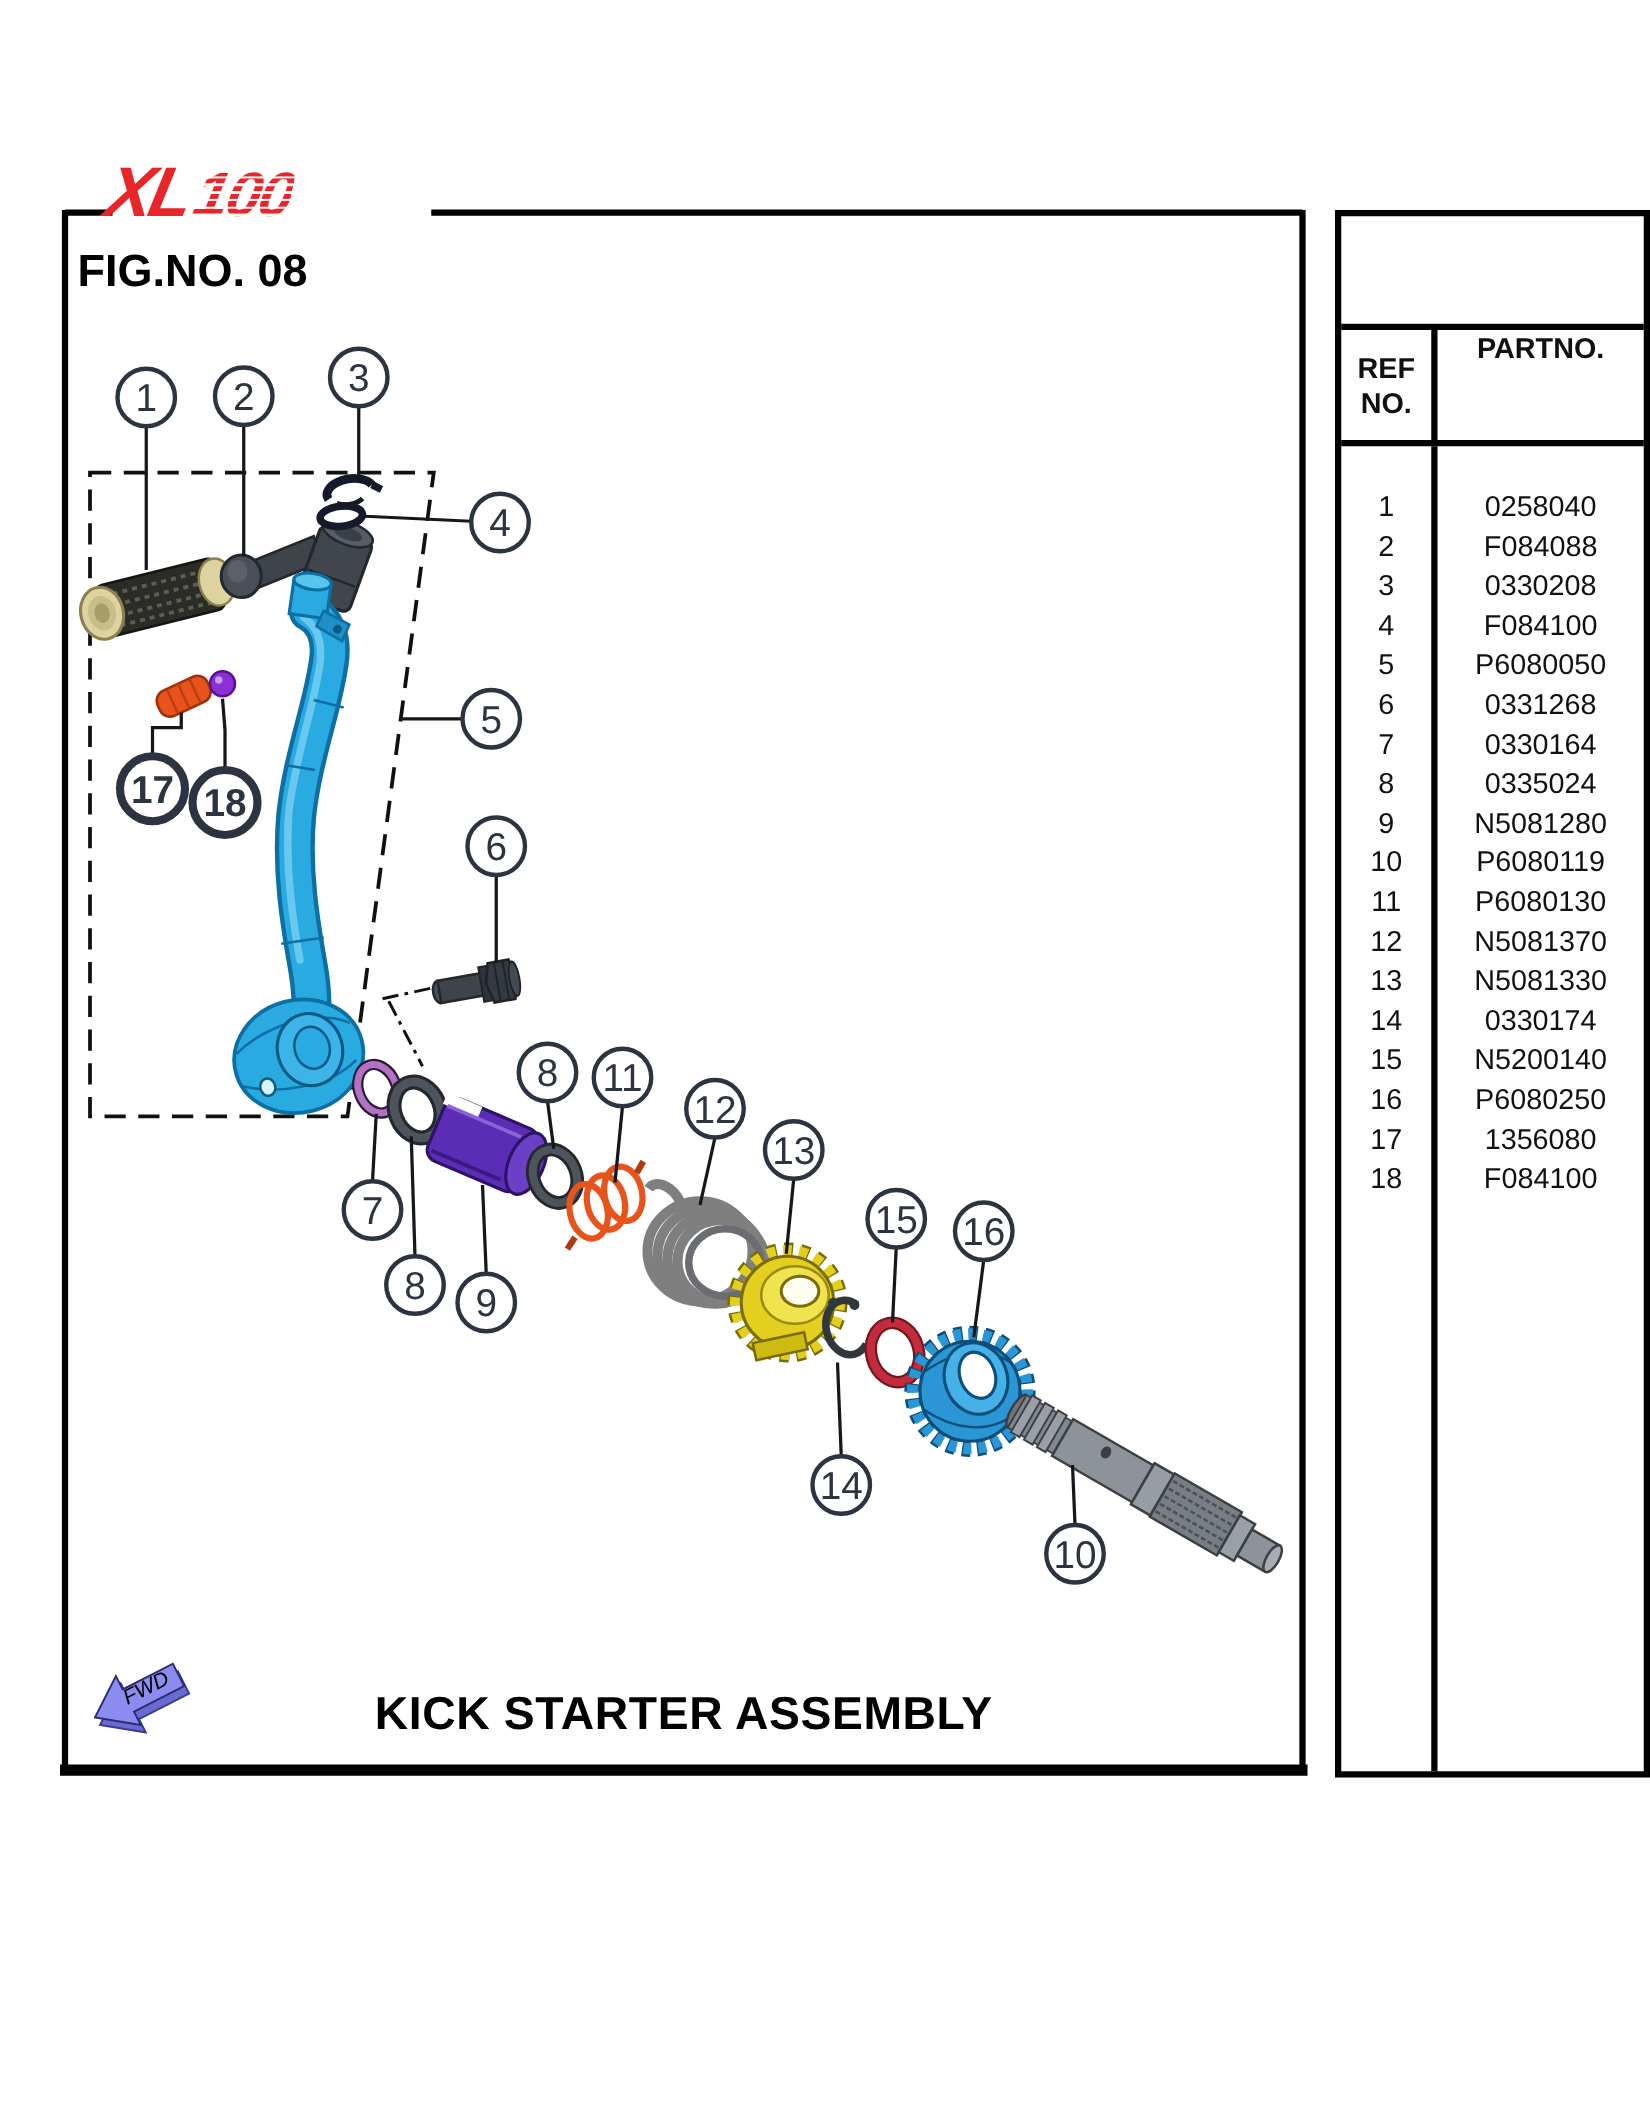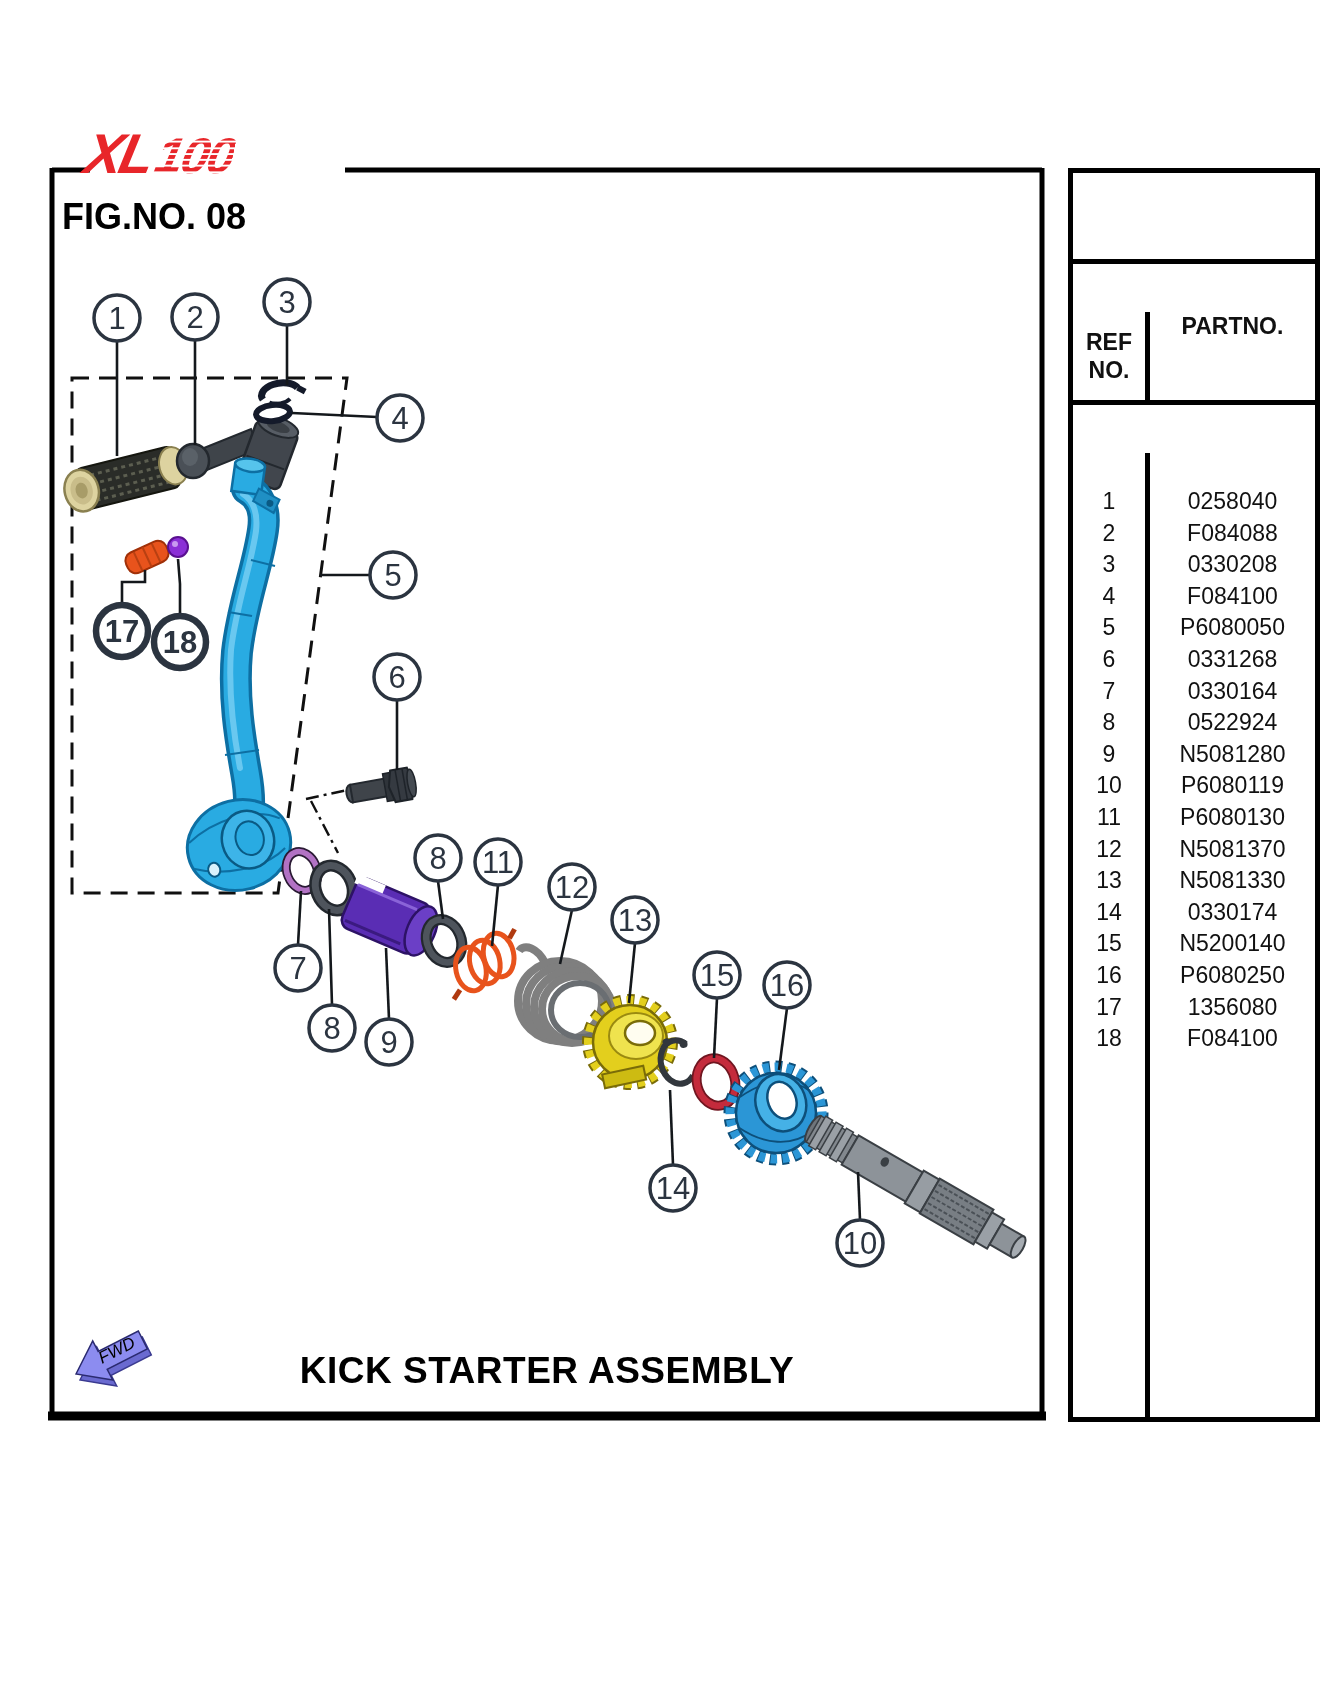--- a/index.html
+++ b/index.html
@@ -21,21 +21,21 @@
   }
   .fig-label{position:absolute;left:62px;top:196px;font-size:36px;font-weight:bold;color:#000;}
   .drawing-title{
     position:absolute;left:52px;top:1350px;width:990px;text-align:center;
     font-size:37px;font-weight:bold;color:#000;letter-spacing:0.5px;
   }
   
   .parts-table{
     position:absolute;left:1068px;top:168px;width:252px;height:1254px;
     border:5px solid #000;box-sizing:border-box;background:#fff;
-    display:flex;flex-direction:column;gap:48px;
+    display:flex;flex-direction:column;
   }
   .pt-topbox{height:86px;border-bottom:5px solid #000;flex:none;}
   .pt-headrow{height:88px;border-bottom:5px solid #000;flex:none;display:flex;}
   .pt-head-ref{width:72px;flex:none;border-right:5px solid #000;display:flex;flex-direction:column;
     align-items:center;justify-content:center;font-weight:bold;font-size:23px;line-height:28px;}
   .pt-head-part{flex:1;display:flex;flex-direction:row;justify-content:center;
     font-weight:bold;font-size:23px;line-height:28px;}
   .pt-data{flex:1;display:flex;}
   .pt-col-ref{width:72px;flex:none;border-right:5px solid #000;padding-top:33px;text-align:center;}
   .pt-col-part{flex:1;padding-top:33px;text-align:center;}
@@ -346,21 +346,21 @@
         <div class="pt-cell">18</div>
       </div>
     <div class="pt-col-part" id="part-col">
         <div class="pt-cell">0258040</div>
         <div class="pt-cell">F084088</div>
         <div class="pt-cell">0330208</div>
         <div class="pt-cell">F084100</div>
         <div class="pt-cell">P6080050</div>
         <div class="pt-cell">0331268</div>
         <div class="pt-cell">0330164</div>
-        <div class="pt-cell">0522924</div>
+        <div class="pt-cell">0335024</div>
         <div class="pt-cell">N5081280</div>
         <div class="pt-cell">P6080119</div>
         <div class="pt-cell">P6080130</div>
         <div class="pt-cell">N5081370</div>
         <div class="pt-cell">N5081330</div>
         <div class="pt-cell">0330174</div>
         <div class="pt-cell">N5200140</div>
         <div class="pt-cell">P6080250</div>
         <div class="pt-cell">1356080</div>
         <div class="pt-cell">F084100</div>

